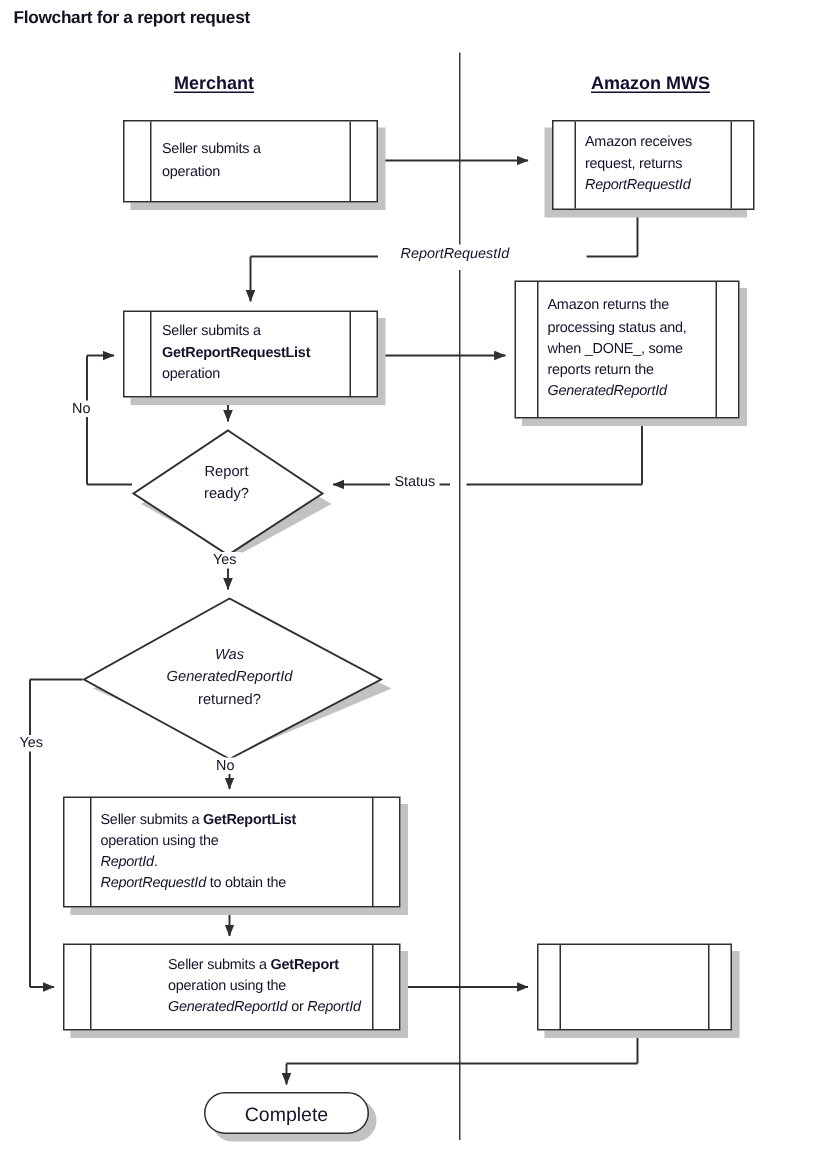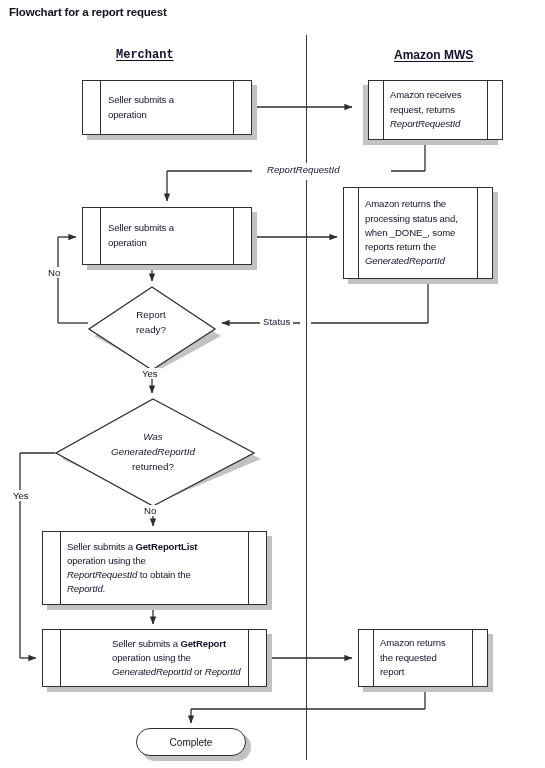--- a/index.html
+++ b/index.html
@@ -32,21 +32,21 @@
   }
   .lane-title {
     position: absolute;
     font-size: 12px;
     font-weight: bold;
     color: #101030;
     text-decoration: underline;
     text-underline-offset: 2px;
     white-space: nowrap;
   }
-  #lane-merchant { left: 116px; top: 48px; font-family: Liberation Mono, monospace; }
+  #lane-merchant { left: 116px; top: 48px; }
   #lane-mws { left: 394px; top: 48px; }
 
   .divider {
     position: absolute;
     width: 1px;
     background: #3a3a3a;
   }
 
   
   .shadow {
@@ -99,21 +99,21 @@
 
   
   .term {
     position: absolute;
     border: 1.3px solid #2f2f2f;
     background: #fff;
     box-sizing: border-box;
     display: flex;
     align-items: center;
     justify-content: center;
-    font-size: 10px;
+    font-size: 13px;
     color: #13132b;
     z-index: 2;
   }
   .term-shadow {
     position: absolute;
     background: #c2c2c2;
     z-index: 1;
   }
 
   
@@ -163,20 +163,21 @@
       <i>ReportRequestId</i>
     </div>
   </div>
 
   <div class="shadow" style="left:87px; top:212px; width:170px; height:58px;"></div>
   <div class="proc" style="left:82px; top:207px; width:170px; height:58px;">
     <div class="bar-l" style="left:17px;"></div>
     <div class="bar-r" style="right:17px;"></div>
     <div class="txt" style="left:25px; right:19px;">
       <span>Seller submits a</span>
+      <b>GetReportRequestList</b>
       <span>operation</span>
     </div>
   </div>
 
   <div class="shadow" style="left:348px; top:192px; width:150px; height:92px;"></div>
   <div class="proc" style="left:343px; top:187px; width:150px; height:92px;">
     <div class="bar-l" style="left:14px;"></div>
     <div class="bar-r" style="right:14px;"></div>
     <div class="txt tight" style="left:21px; right:18px;">
       <span>Amazon returns the</span>
@@ -210,45 +211,40 @@
     </div>
   </div>
 
   <div class="shadow" style="left:47px; top:536px; width:225px; height:74px;"></div>
   <div class="proc" style="left:42px; top:531px; width:225px; height:74px;">
     <div class="bar-l" style="left:17px;"></div>
     <div class="bar-r" style="right:17px;"></div>
     <div class="txt tight" style="left:24px; right:12px;">
       <span><span>Seller submits a </span><b>GetReportList</b></span>
       <span>operation using the</span>
+      <span><i>ReportId</i><span>.</span></span>
       <span><i>ReportRequestId</i><span> to obtain the</span></span>
-      <span><i>ReportId</i><span>.</span></span>
     </div>
   </div>
 
   <div class="shadow" style="left:47px; top:634px; width:225px; height:58px;"></div>
   <div class="proc" style="left:42px; top:629px; width:225px; height:58px;">
     <div class="bar-l" style="left:17px;"></div>
     <div class="bar-r" style="right:17px;"></div>
     <div class="txt tight" style="left:36px; right:12px;margin-left:33px;">
       <span><span>Seller submits a </span><b>GetReport</b></span>
       <span>operation using the</span>
       <span><i>GeneratedReportId</i><span> or </span><i>ReportId</i></span>
     </div>
   </div>
 
   <div class="shadow" style="left:363px; top:634px; width:130px; height:58px;"></div>
   <div class="proc" style="left:358px; top:629px; width:130px; height:58px;">
     <div class="bar-l" style="left:14px;"></div>
     <div class="bar-r" style="right:14px;"></div>
-    <div class="txt" style="left:21px; right:18px;">
-      <span>Amazon returns</span>
-      <span>the requested</span>
-      <span>report</span>
-    </div>
   </div>
 
   <div class="term-shadow" style="left:141px; top:733px; width:110px; height:28px; border-radius:14px;"></div>
   <div class="term" style="left:136px; top:728px; width:110px; height:28px; border-radius:14px;">
     <span>Complete</span>
   </div>
 
   <div class="conn" style="left:0; top:0; width:545px; height:768px;">
     <svg width="545" height="768" viewBox="0 0 545 768">
       <defs>

